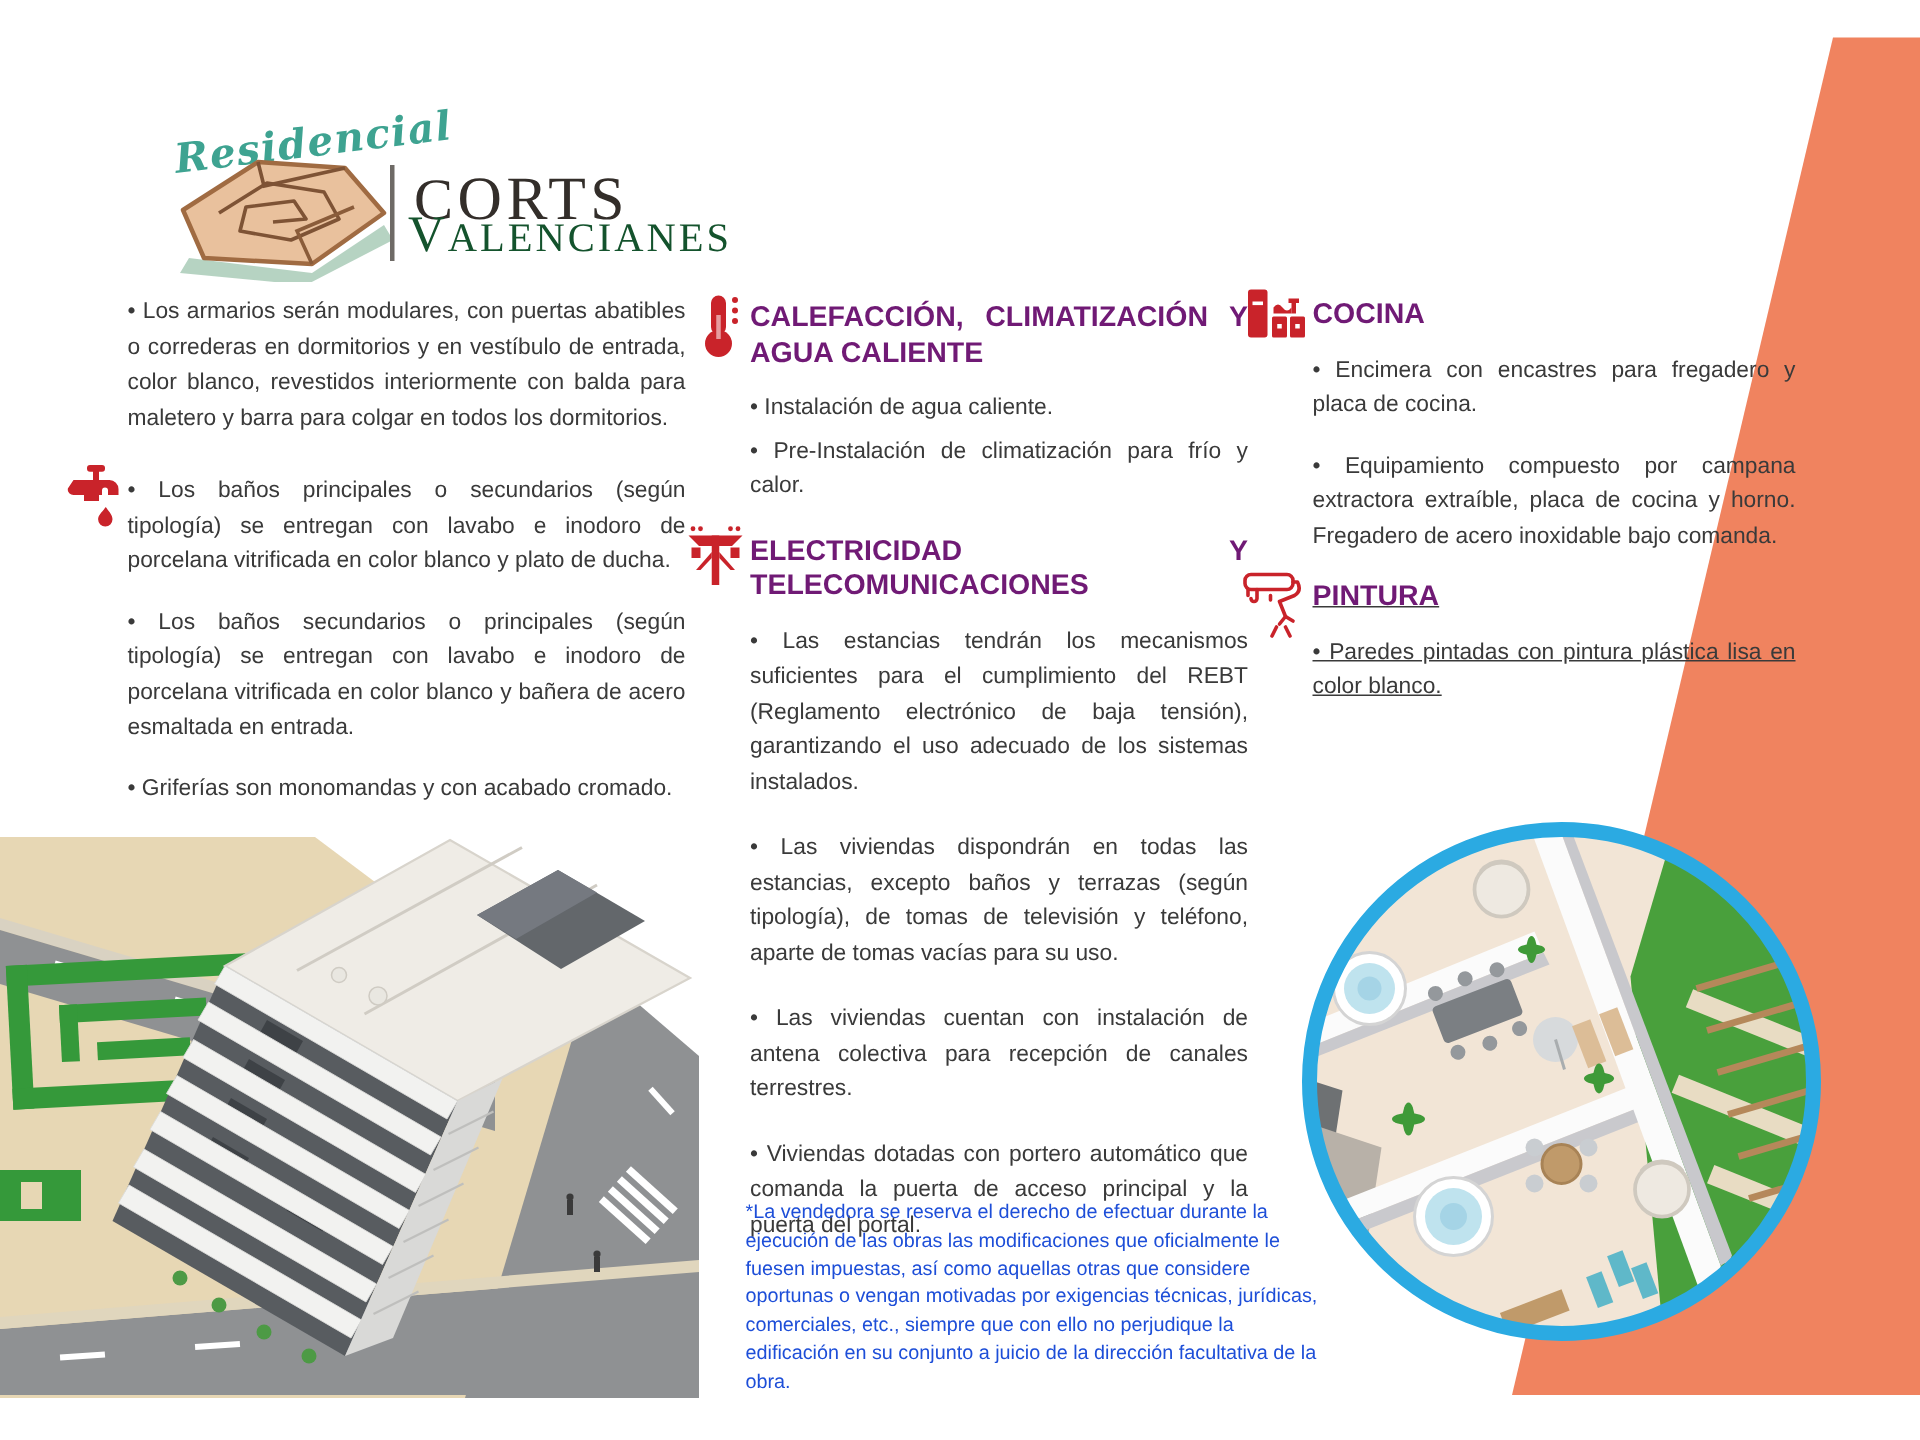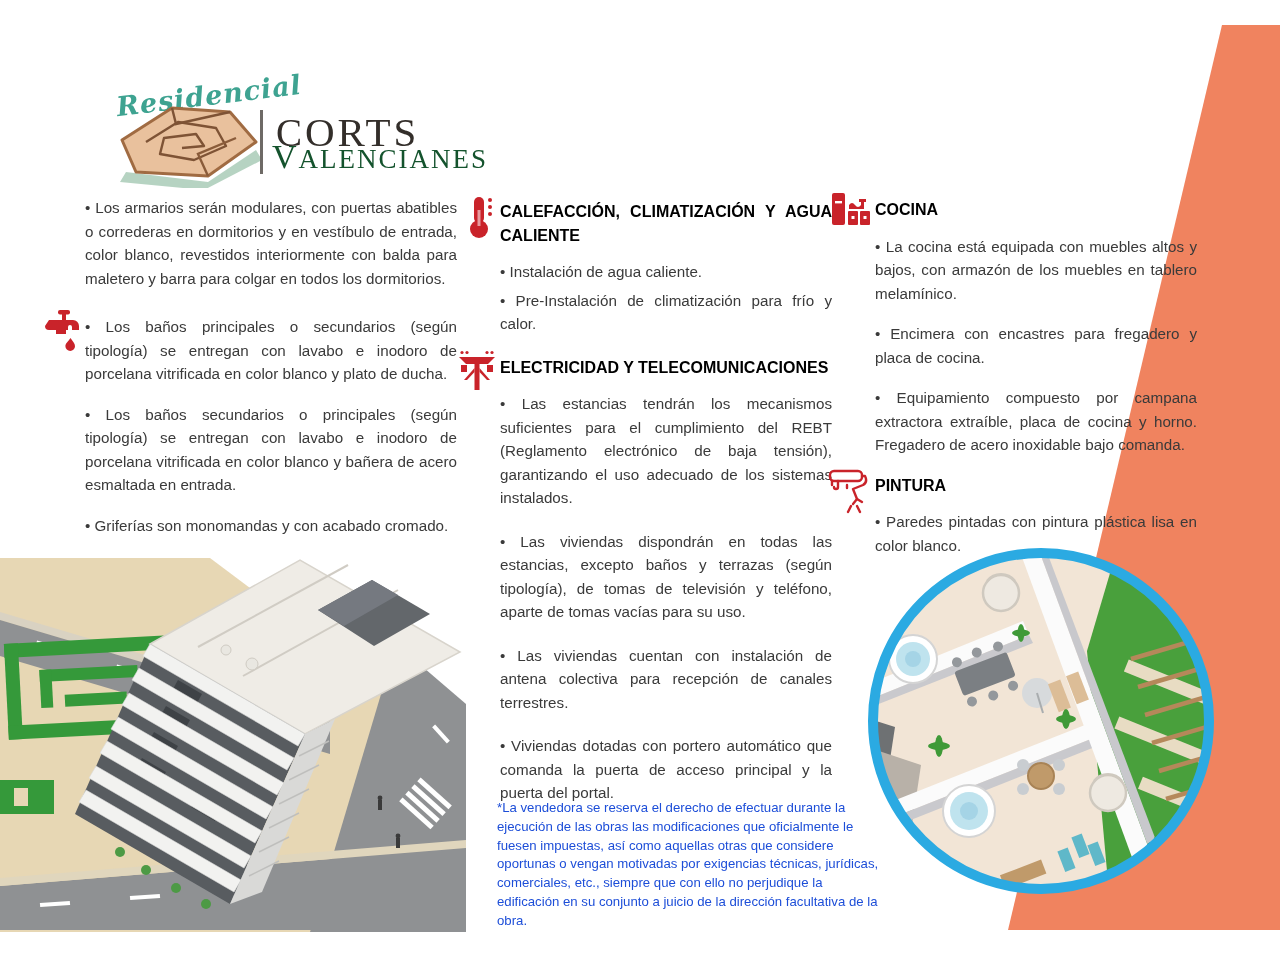--- a/index.html
+++ b/index.html
@@ -30,27 +30,27 @@
 
   
   .col{position:absolute;z-index:3;font-size:15.2px;line-height:23.5px;}
   .col1{left:85px;top:196px;width:372px;}
   .col2{left:500px;top:200px;width:332px;}
   .col3{left:875px;top:198px;width:322px;}
   .col p{margin:0 0 17px 0;text-align:justify;}
   .col p.tight{margin-bottom:5px;}
   .col p.wide{margin-bottom:20px;}
   .section{position:relative;}
-  .section h3{position:relative;margin:0 0 13px 0;font-size:16px;font-weight:700;
-              color:#000000;text-align:justify;}
+  .section h3{position:relative;margin:0 0 13px 0;font-size:19px;font-weight:700;
+              color:#701a75;text-align:justify;}
   .col2 .section h3{width:332px;}
   .sec-icon{position:absolute;}
   .mt-sanitarios{margin-top:25px;}
   .mt-electricidad{margin-top:1px;}
-  .mt-pintura{margin-top:12px;}
+  .mt-pintura{margin-top:12px;text-decoration:underline;}
   .disclaimer{position:absolute;left:497px;top:799px;width:388px;z-index:3;
               font-size:13.2px;line-height:18.8px;color:#1d4ed8;text-align:left;}
 </style>
 </head>
 <body>
 
 <div class="page">
 
   <svg class="band-svg" width="1280" height="960" viewBox="0 0 1280 960">
     <polygon points="1222,25 1280,25 1280,930 1008,930" fill="#f0835f"></polygon>
@@ -139,21 +139,20 @@
           <path d="M18 13 q3 -4 6 0 q3 4 6 0 v4 h-12 z"></path>
           <rect x="30" y="9" width="3" height="8"></rect>
           <rect x="28" y="7" width="7" height="3"></rect>
           <rect x="17" y="19" width="10" height="14" rx="1"></rect>
           <rect x="29" y="19" width="10" height="14" rx="1"></rect>
           <rect x="20.5" y="24" width="3" height="3" fill="#ffffff"></rect>
           <rect x="32.5" y="24" width="3" height="3" fill="#ffffff"></rect>
         </g>
       </svg>
       <h3>COCINA</h3>
-      <p>• La cocina está equipada con muebles altos y bajos, con armazón de los muebles en tablero melamínico.</p>
       <p>• Encimera con encastres para fregadero y placa de cocina.</p>
       <p>• Equipamiento compuesto por campana extractora extraíble, placa de cocina y horno. Fregadero de acero inoxidable bajo comanda.</p>
     </div>
 
     <div class="section mt-pintura">
       <svg class="sec-icon" style="left:-48px;top:-8px;" width="42" height="48" viewBox="0 0 42 48">
         <g fill="none" stroke="#c9232a" stroke-width="2.4" stroke-linecap="round" stroke-linejoin="round">
           <rect x="3" y="5" width="32" height="10" rx="4"></rect>
           <path d="M5 15 v4 m6 -4 v6 a2 2 0 0 1 -4 0 m13 -2 v3"></path>
           <path d="M35 10 h3 q3 6 -2 9 l-10 4 l4 10"></path>

